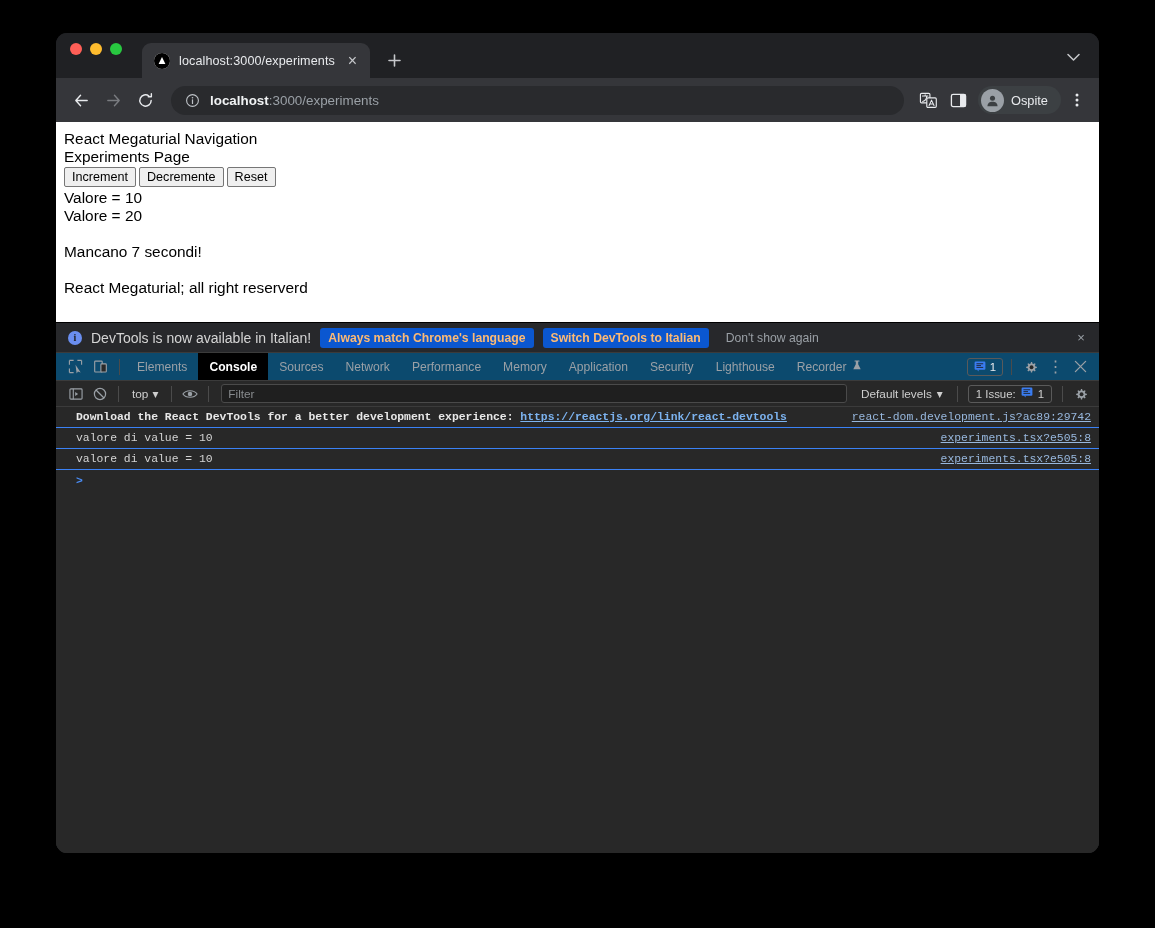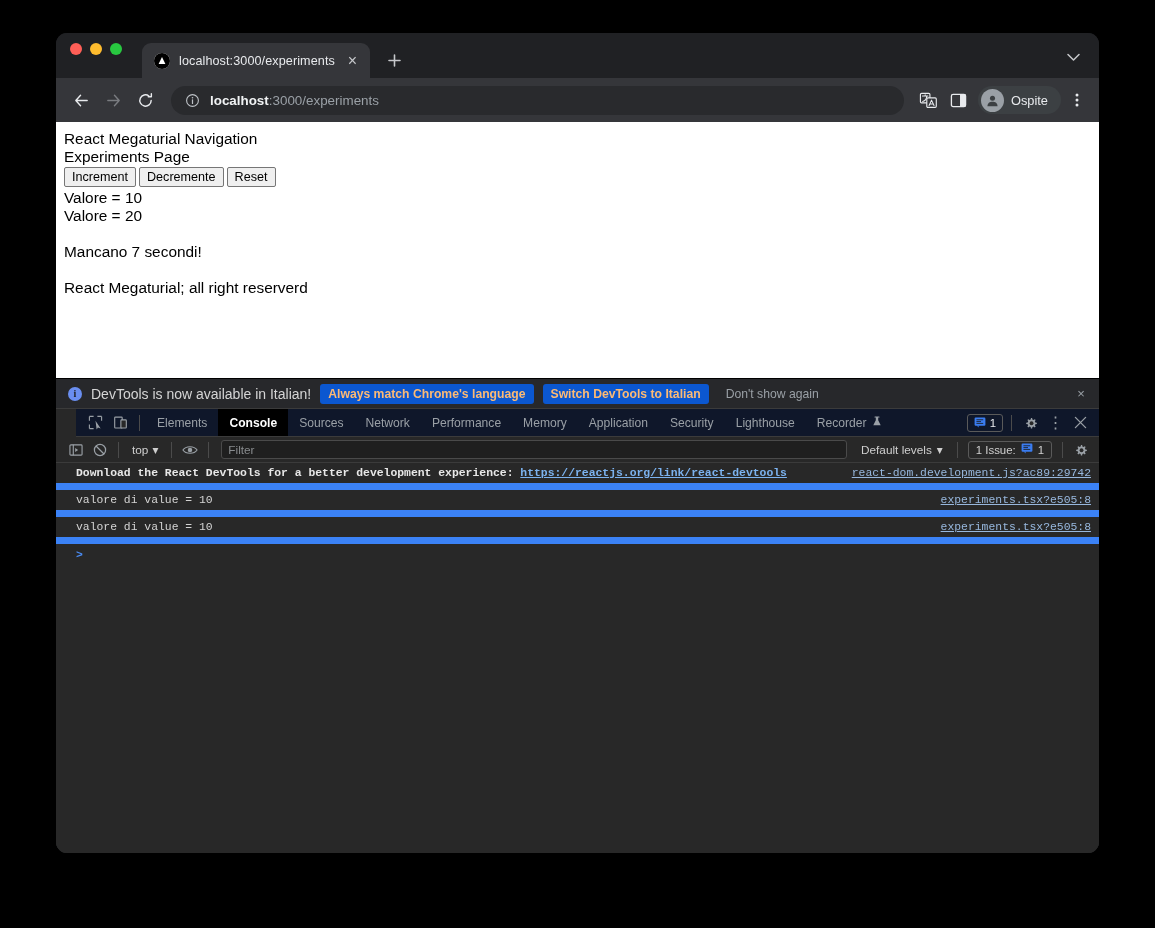--- a/index.html
+++ b/index.html
@@ -164,21 +164,21 @@
     background: #9aa0a6;
     display: flex; align-items: center; justify-content: center;
     color: #3c4043;
   }
   .profile-name { color: #e8eaed; font-size: 12.8px; }
 
   
   .page {
     background: #ffffff;
     flex: 0 0 auto;
-    height: 256px;
+    height: 200px;
     padding: 8px;
     overflow: hidden;
   }
   .page-line {
     font-size: 15.4px;
     color: #000000;
     line-height: 18px;
     font-family: "Liberation Sans", sans-serif;
   }
   .btn-row { margin: 1px 0 2px 0; display: flex; gap: 3px; }
@@ -242,27 +242,26 @@
     right: 10px;
     color: #9aa0a6;
     font-size: 13px;
     width: 16px; height: 16px;
     display: flex; align-items: center; justify-content: center;
   }
 
   
   .dt-tabbar {
     height: 28px;
-    background: #0f172a;
+    background: #0c4a6e;
     border-bottom: 1px solid #3b3b3b;
     display: flex;
     align-items: center;
     padding: 0 6px 0 7px;
     flex: 0 0 auto;
-    margin-left: 20px;
   }
   .dt-tool {
     width: 25px; height: 24px;
     display: flex; align-items: center; justify-content: center;
     color: #9aa0a6;
     flex: 0 0 auto;
   }
   .dt-sep {
     width: 1px; height: 16px;
     background: #4b4b4b;
@@ -353,21 +352,21 @@
   
   .console-body {
     flex: 1 1 auto;
     background: #282828;
     overflow: hidden;
     min-height: 0;
   }
   .console-row {
     display: flex;
     align-items: flex-start;
-    border-bottom: 7px solid #3b82f6;
+    border-bottom: 1px solid #3b82f6;
     padding: 3px 8px 3px 20px;
     min-height: 19px;
     font-family: "Liberation Mono", monospace;
     font-size: 11.4px;
     line-height: 13px;
   }
   .console-msg {
     flex: 1 1 auto;
     color: #d4d4d4;
     white-space: nowrap;

